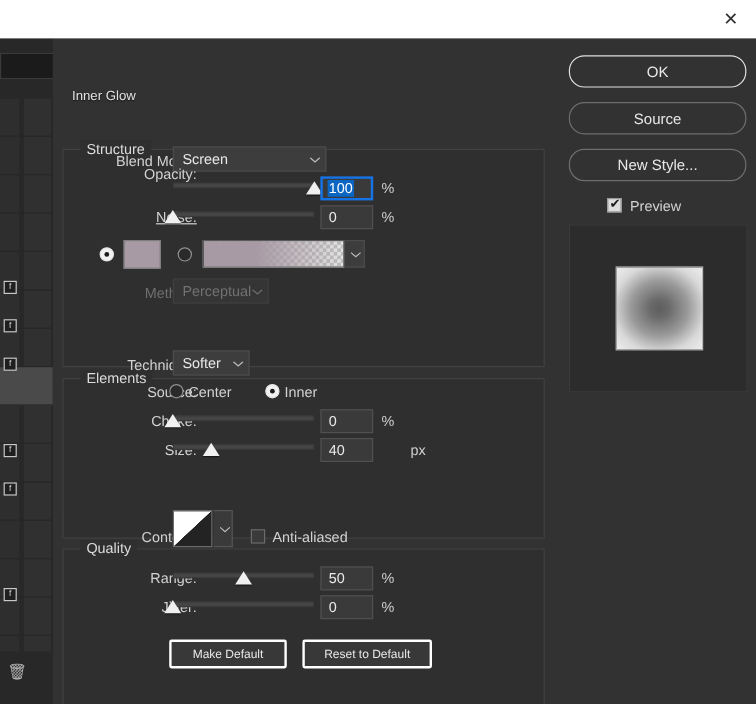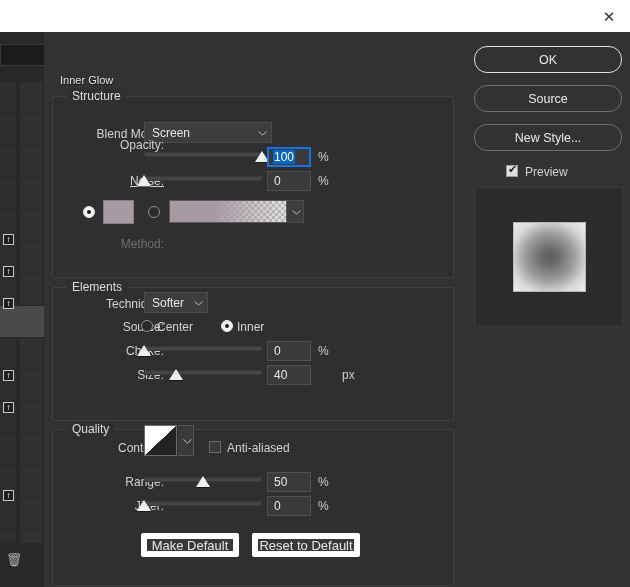--- a/index.html
+++ b/index.html
@@ -56,20 +56,21 @@
   .section-title {
     position: absolute; color: #e3e3e3; font-size: 11px;
     text-shadow: 0 1px 1px rgba(0,0,0,.7);
   }
   
   .group {
     position: absolute;
     border: 1px solid #414141;
     background: #2f2f2f;
     border-radius: 1px;
+    margin-top: 28px;
   }
   .group-label {
     position: absolute; top: -8px; left: 14px;
     background: #2f2f2f; padding: 0 5px;
     color: #dcdcdc; font-size: 12px;
   }
 
   .lbl {
     position: absolute; color: #d2d2d2; font-size: 12px; text-align: right;
     white-space: nowrap;
@@ -174,22 +175,22 @@
   }
 
   
   .btn {
     position: absolute; display: flex; align-items: center; justify-content: center;
     color: #e8e8e8; font-size: 12.5px;
     background: #323232; border: 1px solid #6e6e6e; border-radius: 13px;
   }
   .btn.primary { border-color: #e0e0e0; }
   .btn.flat {
-    border-radius: 2px; background: #383838; border: 6px solid #ffffff;
-    font-size: 13px;
+    border-radius: 2px; background: #383838; border: 2px solid #ffffff;
+    font-size: 10px;
   }
 
   
   .preview-box {
     position: absolute; background: #2c2c2c; border: 1px solid #3a3a3a;
   }
   .preview-art {
     position: absolute;
     background:
       radial-gradient(ellipse at 50% 50%, #5e5e5e 0%, #6a6a6a 16%, #9b9b9b 48%, #d9d9d9 76%, #ededed 100%);
@@ -277,20 +278,28 @@
     <div class="grad" style="left:125px; top:168px;"></div>
     <div class="grad-btn" style="left:243px; top:168px;">
       <span class="caret" style="right:4px;">
         <svg width="9" height="5" viewBox="0 0 9 5">
             <path d="M0.5 0.5 L4.5 4 L8.5 0.5" fill="none" stroke="currentColor" stroke-width="1"></path>
           </svg>
       </span>
     </div>
 
     <div class="lbl dis" style="left:20px; top:205px; width:100px;">Method:</div>
+    <div class="select dis" style="left:100px; top:200px; width:80px;">
+      <span>Perceptual</span>
+      <span class="caret" style="color:#6f6f6f;">
+        <svg width="9" height="5" viewBox="0 0 9 5">
+            <path d="M0.5 0.5 L4.5 4 L8.5 0.5" fill="none" stroke="currentColor" stroke-width="1"></path>
+          </svg>
+      </span>
+    </div>
 
     <div class="group" style="left:8px; top:255px; width:402px; height:134px;">
       <span class="group-label">Elements</span>
     </div>
 
     <div class="lbl" style="left:20px; top:265px; width:100px;">Technique:</div>
     <div class="select" style="left:100px; top:260px; width:64px;">
       <span>Softer</span>
       <span class="caret">
         <svg width="9" height="5" viewBox="0 0 9 5">

